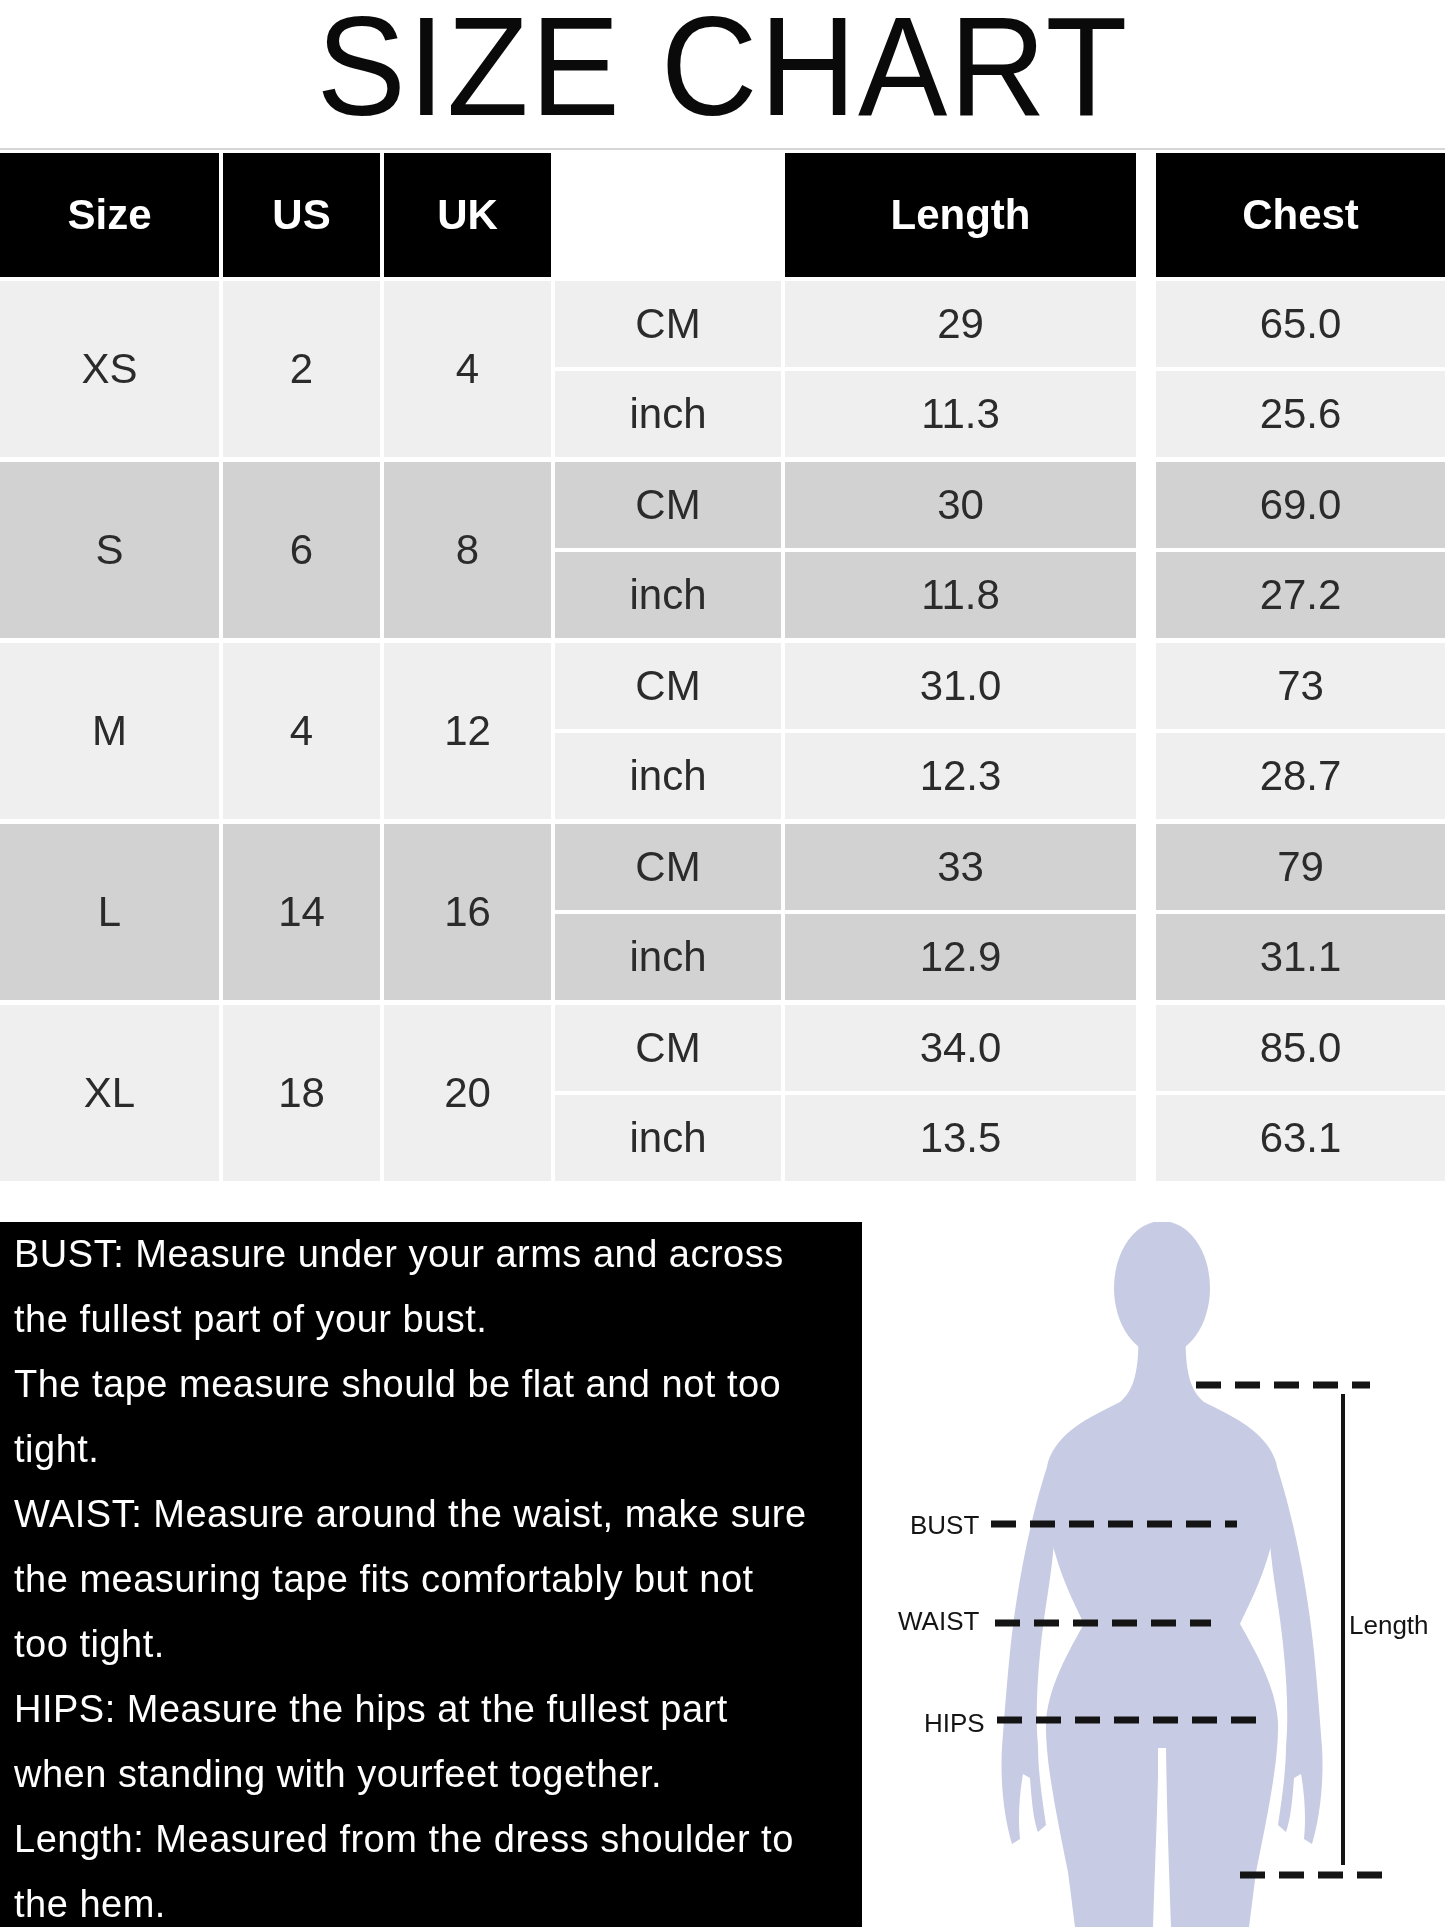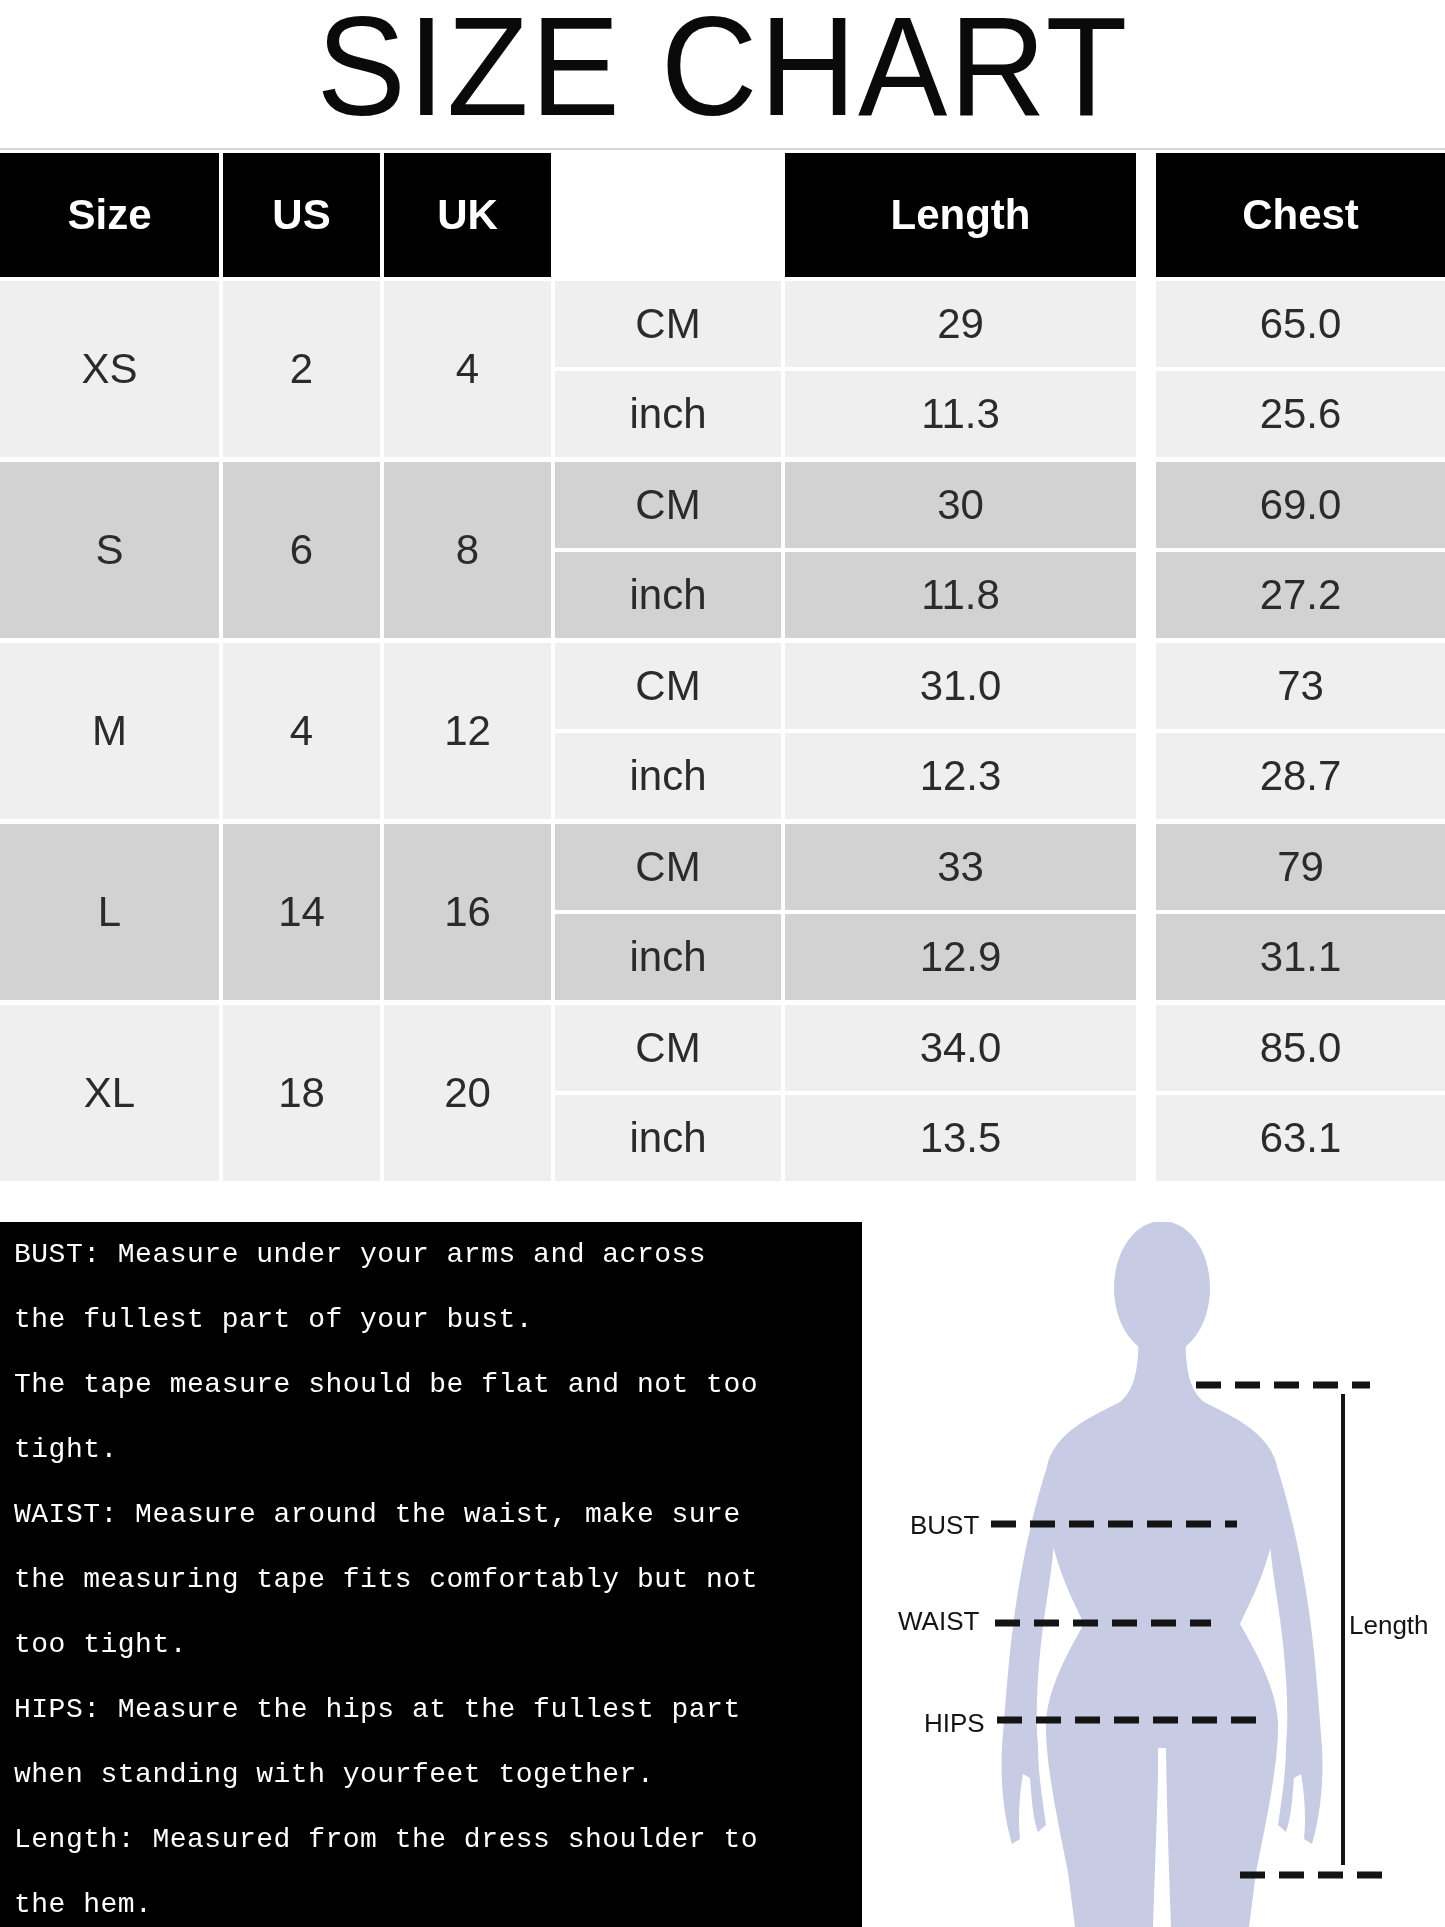--- a/index.html
+++ b/index.html
@@ -25,21 +25,21 @@
   .alt0 .cell{background:#f0efef;}
   .alt1 .cell{background:#d2d2d2;}
   .rspan{grid-row:1/3;text-align:right;}
   .r1{grid-row:1;} .r2{grid-row:2;}
   .c1{grid-column:1;} .c2{grid-column:2;} .c3{grid-column:3;}
   .c4{grid-column:4;} .c5{grid-column:5;} .c6{grid-column:6;margin-left:16px;}
 
   
   .notes{position:absolute;top:1222px;left:0;width:862px;height:705px;background:#000;
          color:#fff;padding:0 0 0 14px;box-sizing:border-box;}
-  .note-line{font-size:28px;line-height:65px;letter-spacing:.5px;white-space:nowrap;font-family:Liberation Mono, monospace;}
+  .note-line{font-size:38px;line-height:65px;letter-spacing:.5px;white-space:nowrap;}
 
   
   .figure{position:absolute;top:1222px;left:862px;width:583px;height:705px;background:#fff;}
   .figure svg{position:absolute;top:0;left:0;}
   .fig-label{position:absolute;font-size:26px;color:#141414;white-space:nowrap;}
   .lbl-bust{left:48px;top:288px;}
   .lbl-waist{left:36px;top:384px;}
   .lbl-hips{left:62px;top:486px;}
   .lbl-length{left:487px;top:388px;}
 </style>

